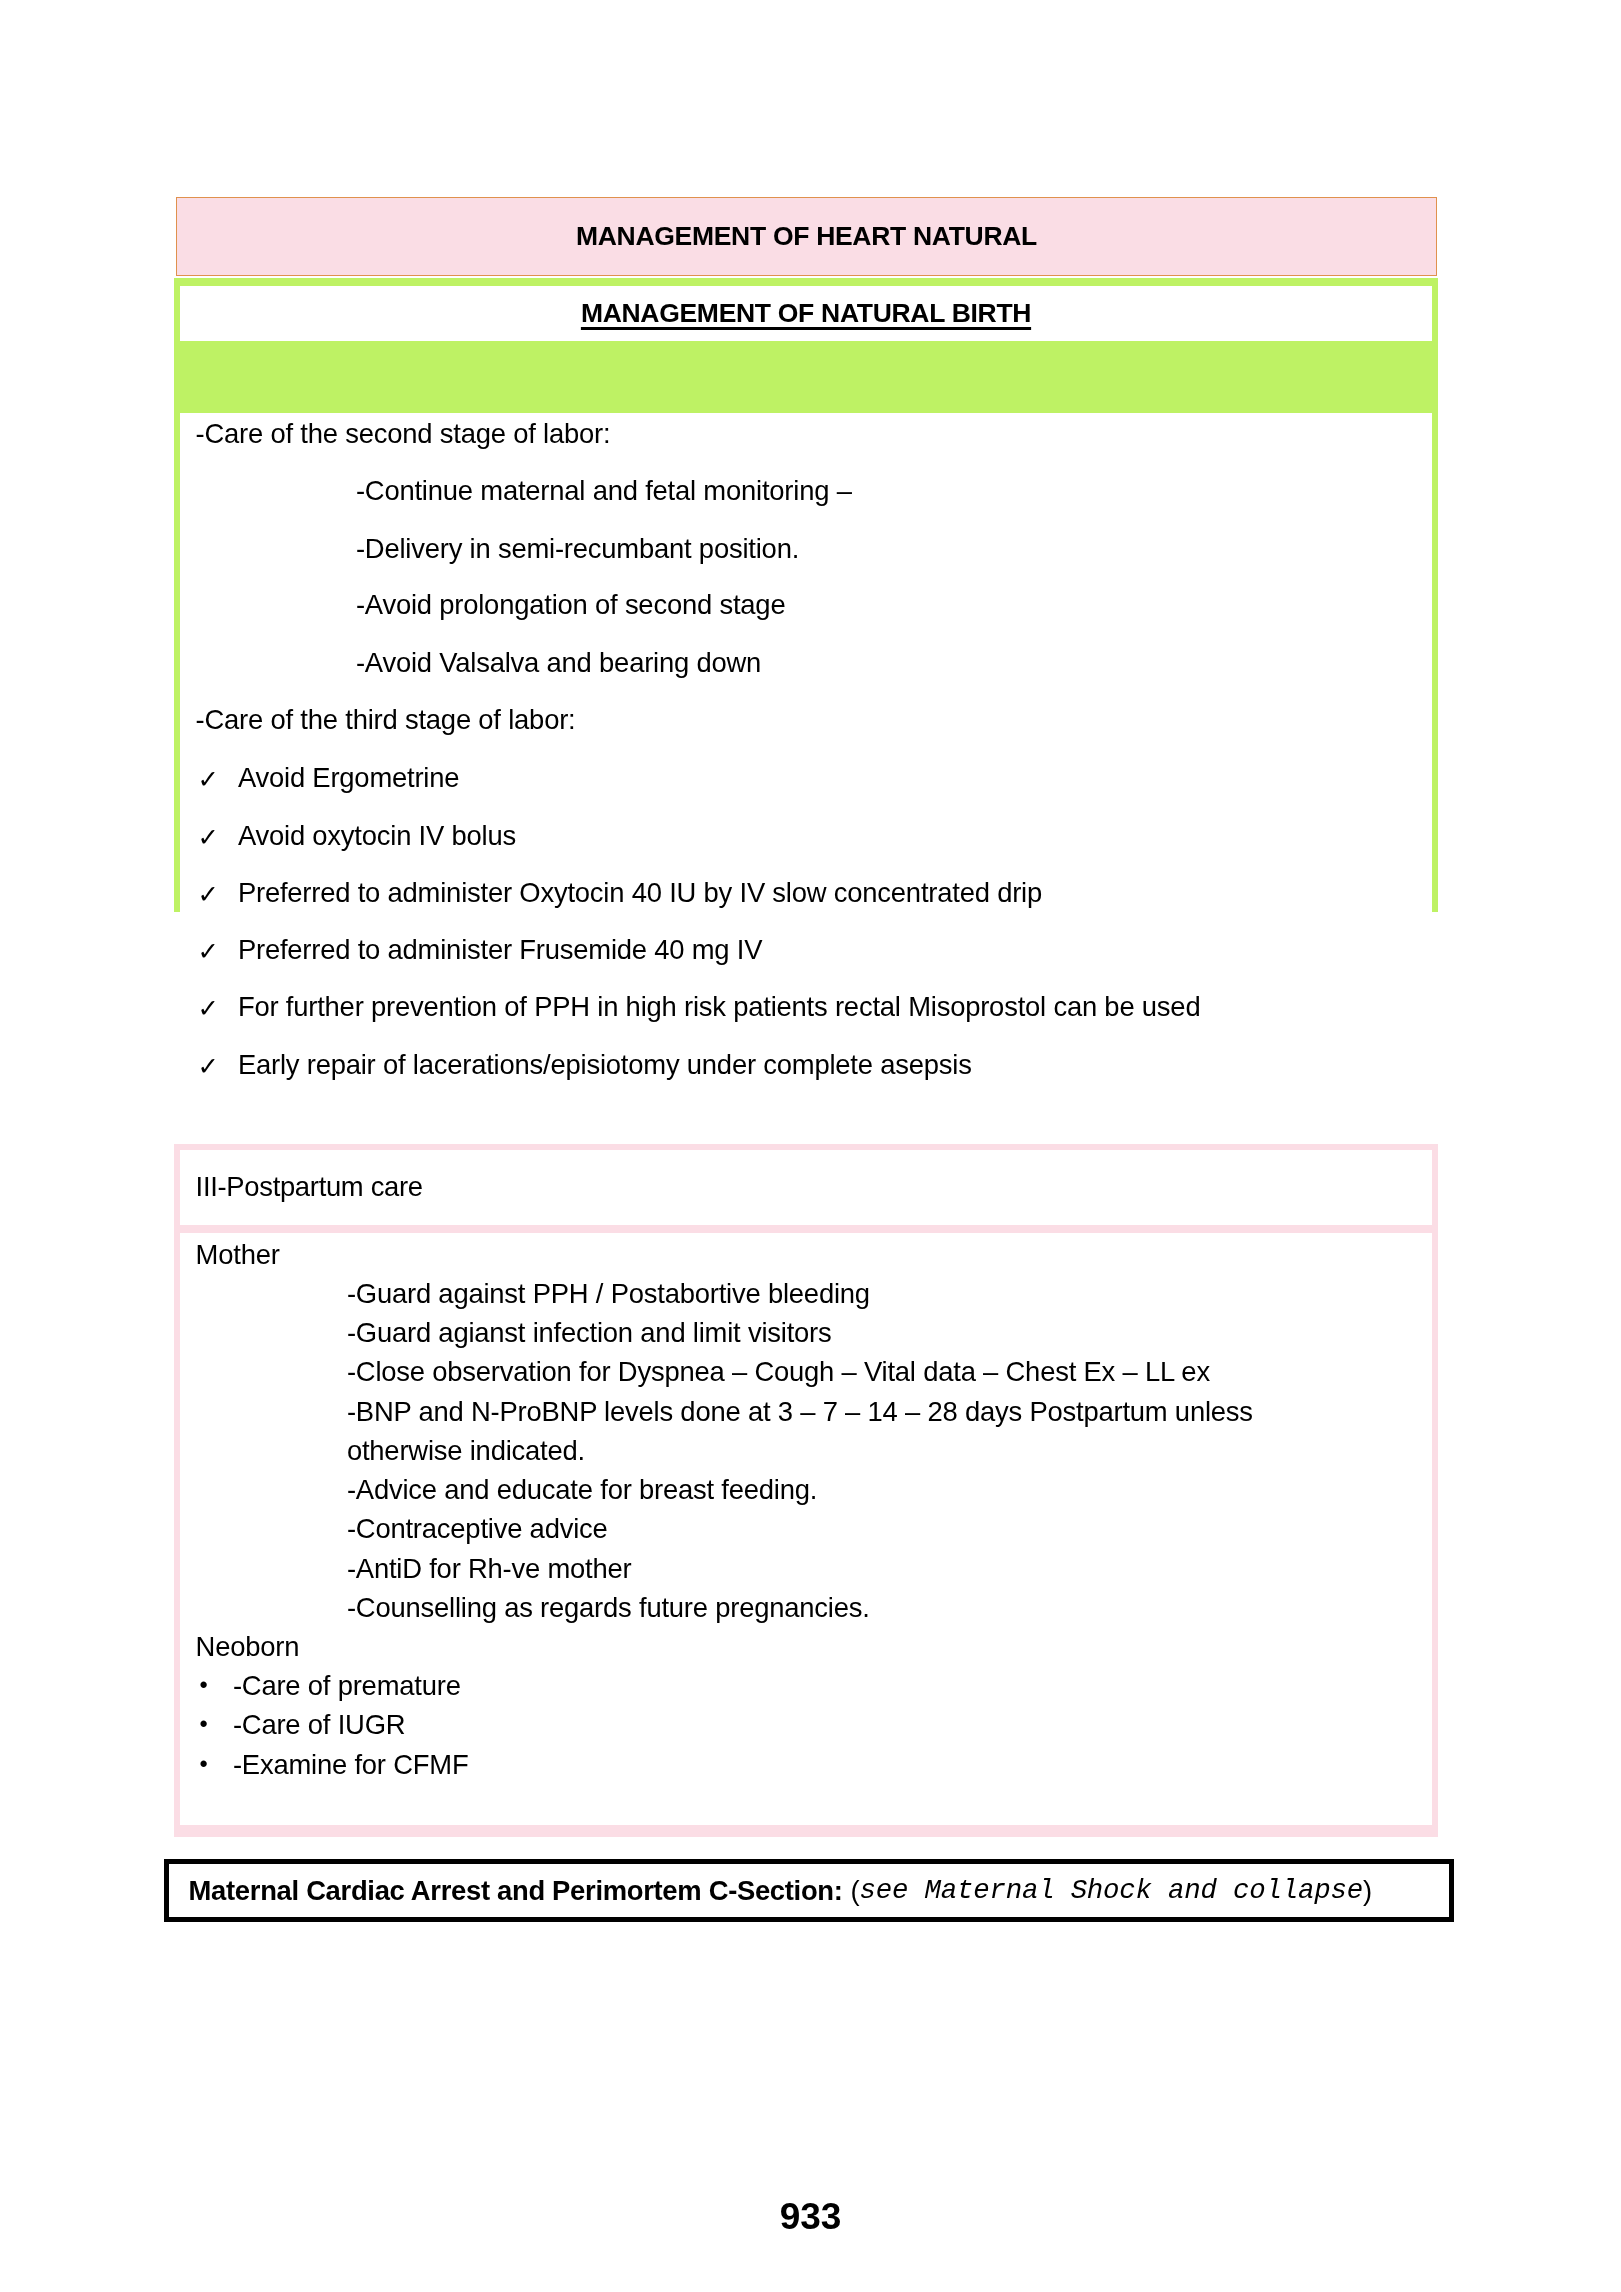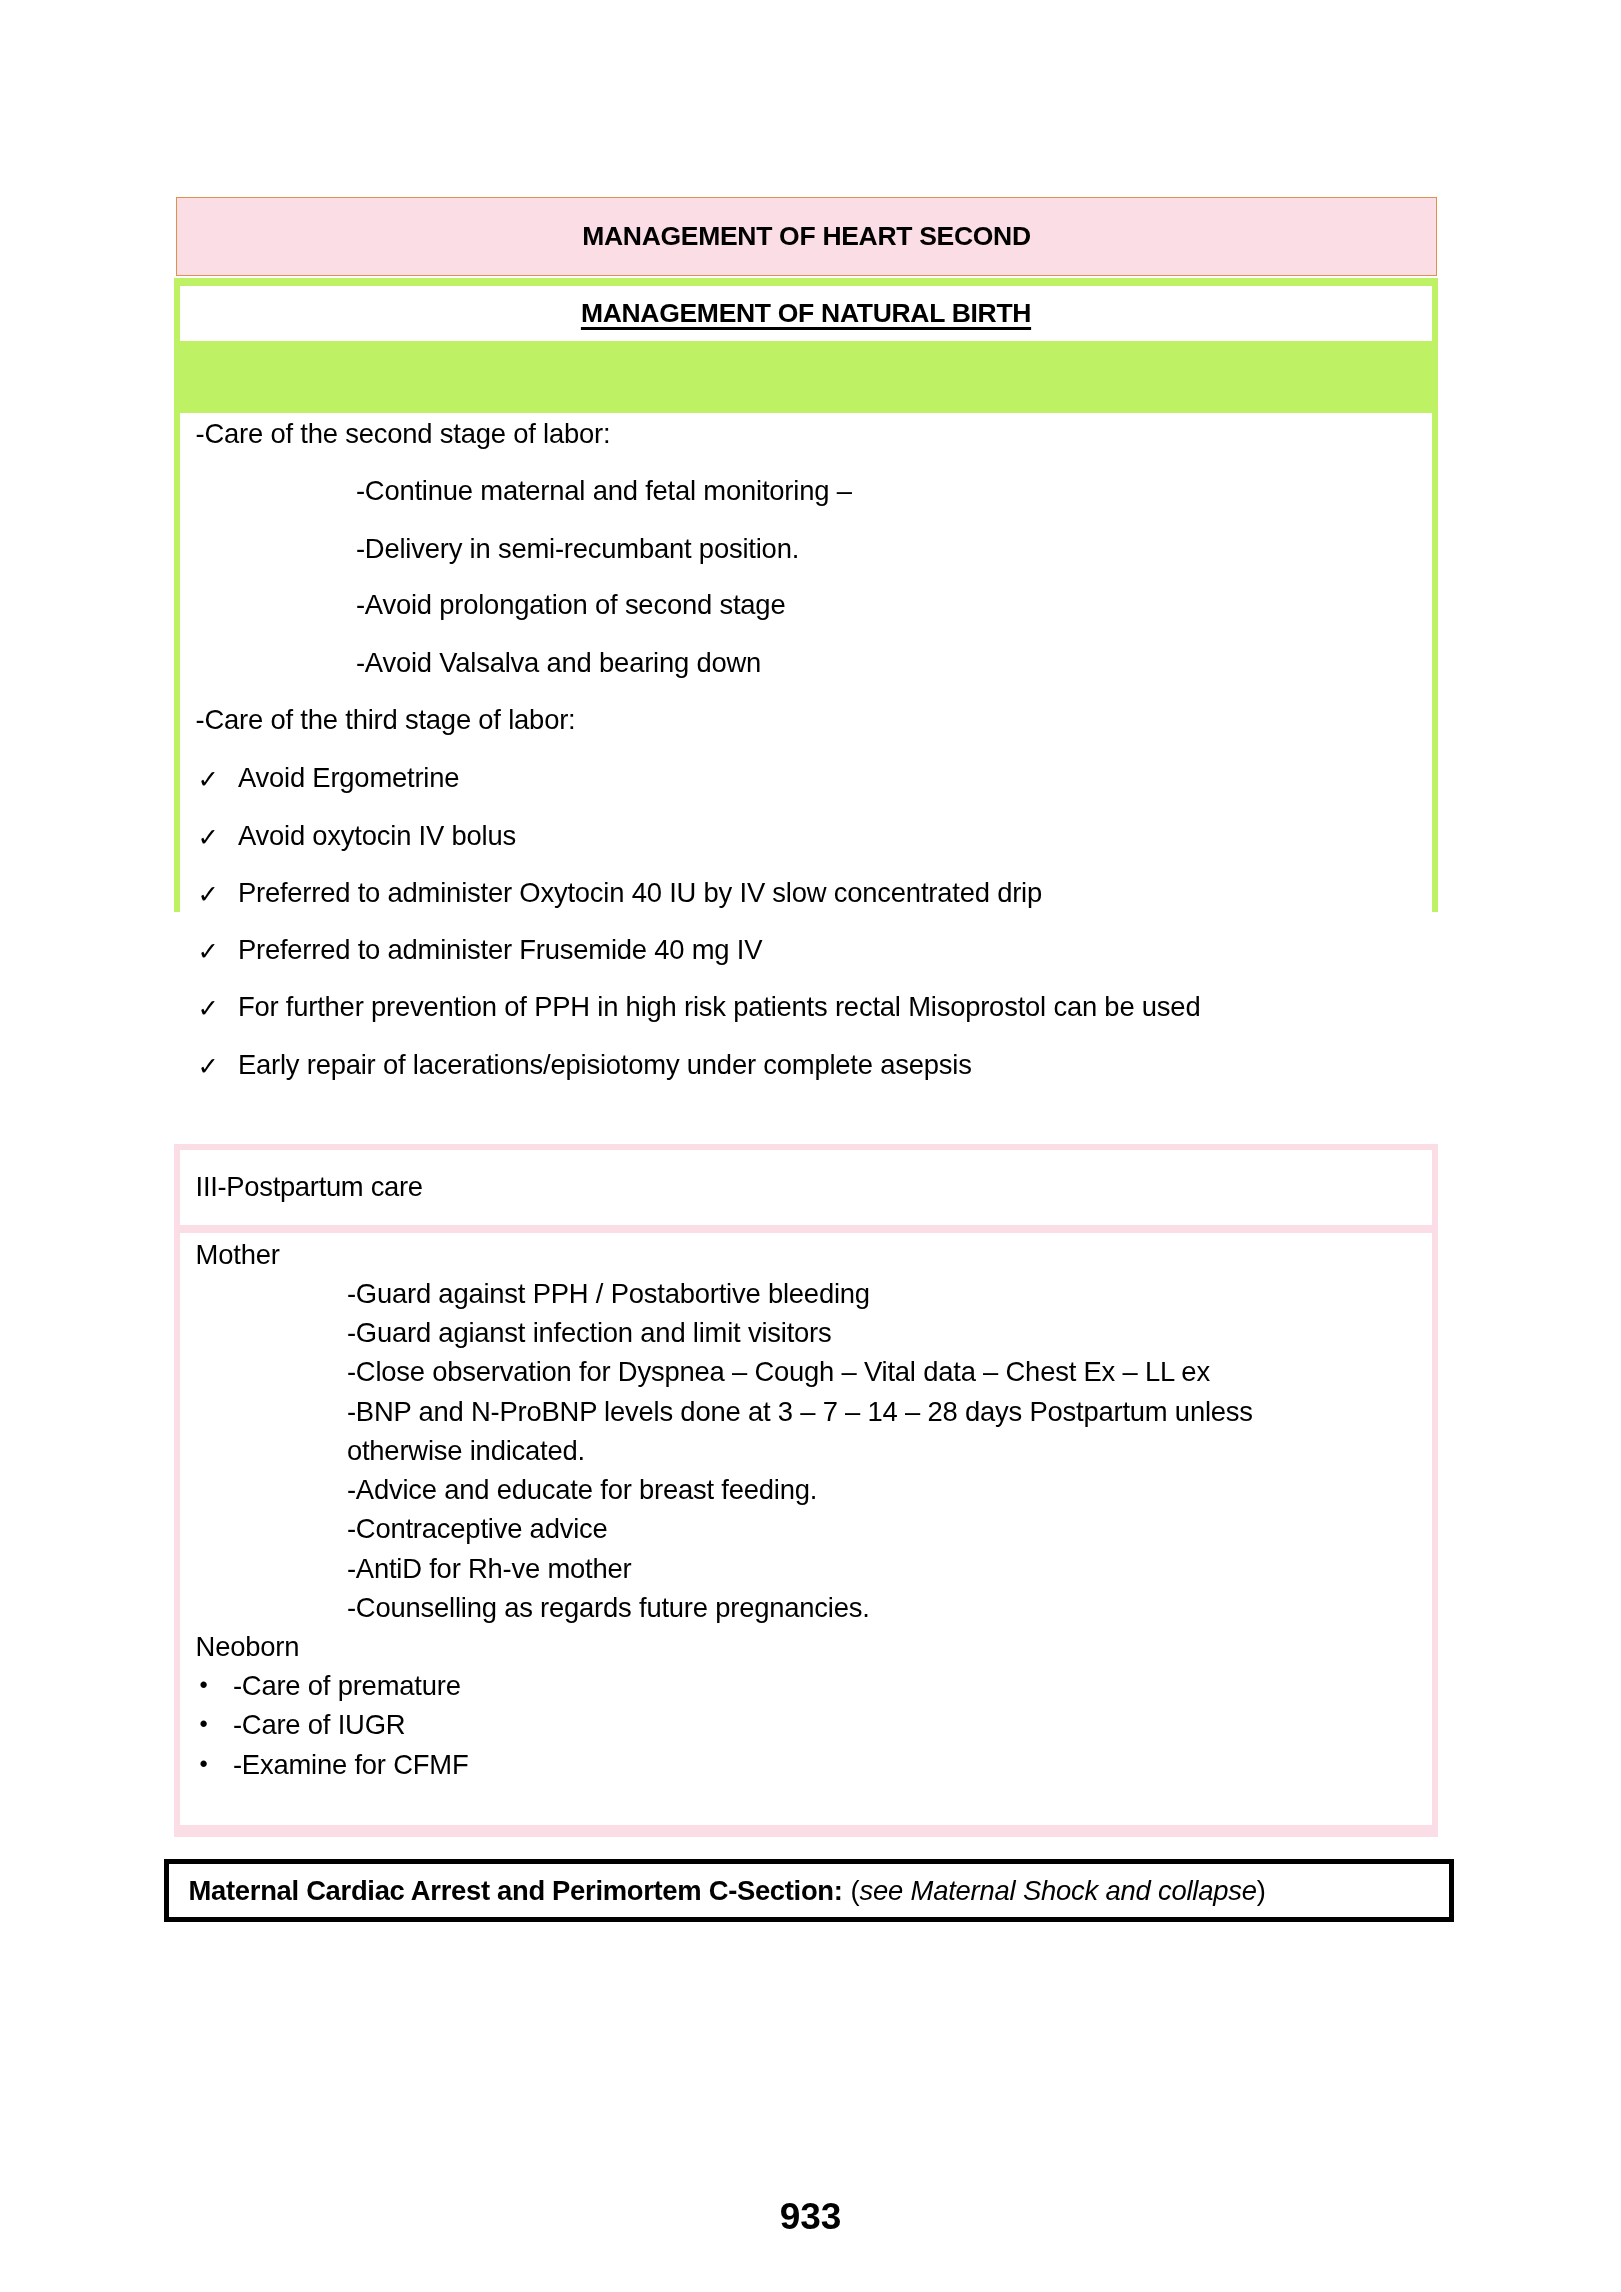--- a/index.html
+++ b/index.html
@@ -34,21 +34,21 @@
   .arrest-bold { font-weight: bold; font-size: 27.4px; margin-left: 19.6px; letter-spacing: -0.3px; }
   .arrest-ital { font-style: italic; font-size: 27.4px; margin-left: 7.8px; letter-spacing: -0.2px; }
   .paren { font-size: 27.4px; }
 
   #page-number { left: 0; width: 1621px; top: 2196px; text-align: center; font-weight: bold; font-size: 37px; }
 </style>
 </head>
 <body>
 
 <div id="title-box" class="abs">
-  <span class="title-text">MANAGEMENT OF HEART SECOND</span>
+  <span class="title-text">MANAGEMENT OF HEART NATURAL</span>
 </div>
 
 <div id="sec1" class="abs">
   <div class="cell c1">
     <span class="sub-title">MANAGEMENT OF NATURAL BIRTH</span>
   </div>
   <div class="cell c3">
     <span class="line" style="left:15.7px; top:4.9px;">-Care of the second stage of labor:</span>
     <span class="line" style="left:176px; top:62px;">-Continue maternal and fetal monitoring –</span>
     <span class="line" style="left:176px; top:120px;">-Delivery in semi-recumbant position.</span>
@@ -99,18 +99,18 @@
     <span class="bullet" style="left:19.6px; top:478px;">•</span>
     <span class="pp-line" style="left:53px; top:476px;">-Care of IUGR</span>
     <span class="bullet" style="left:19.6px; top:518px;">•</span>
     <span class="pp-line" style="left:53px; top:516px;">-Examine for CFMF</span>
   </div>
 </div>
 
 <div id="arrest-box" class="abs">
   <span class="arrest-bold">Maternal Cardiac Arrest and Perimortem C-Section:</span>
   <span class="paren" style="margin-left:7.8px;">(</span>
-  <span class="arrest-ital" style="margin-left:0;">see Maternal Shock and collapse</span>
+  <span class="arrest-ital" style="margin-left:0;font-family:Liberation Mono, monospace;">see Maternal Shock and collapse</span>
   <span class="paren">)</span>
 </div>
 
 <div id="page-number" class="abs">933</div>
 
 
 </body></html>

